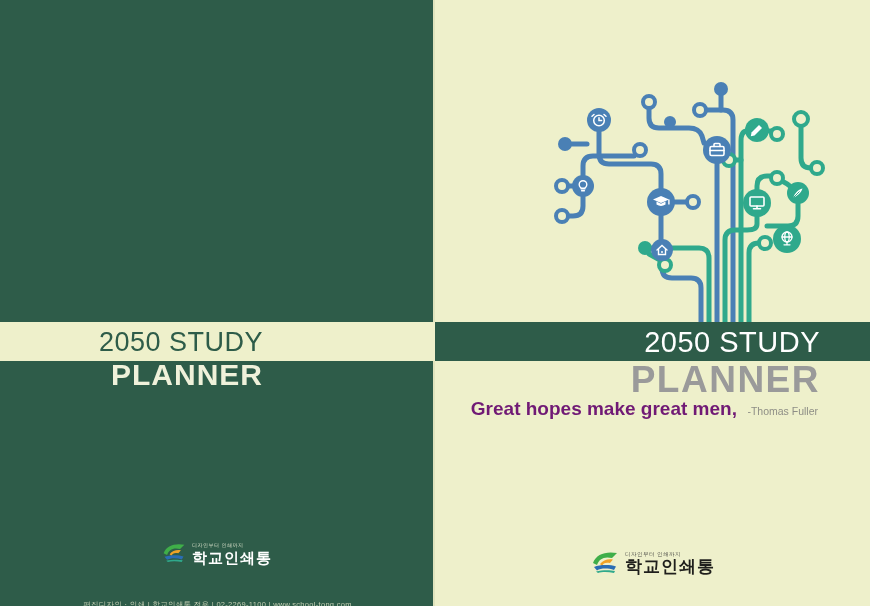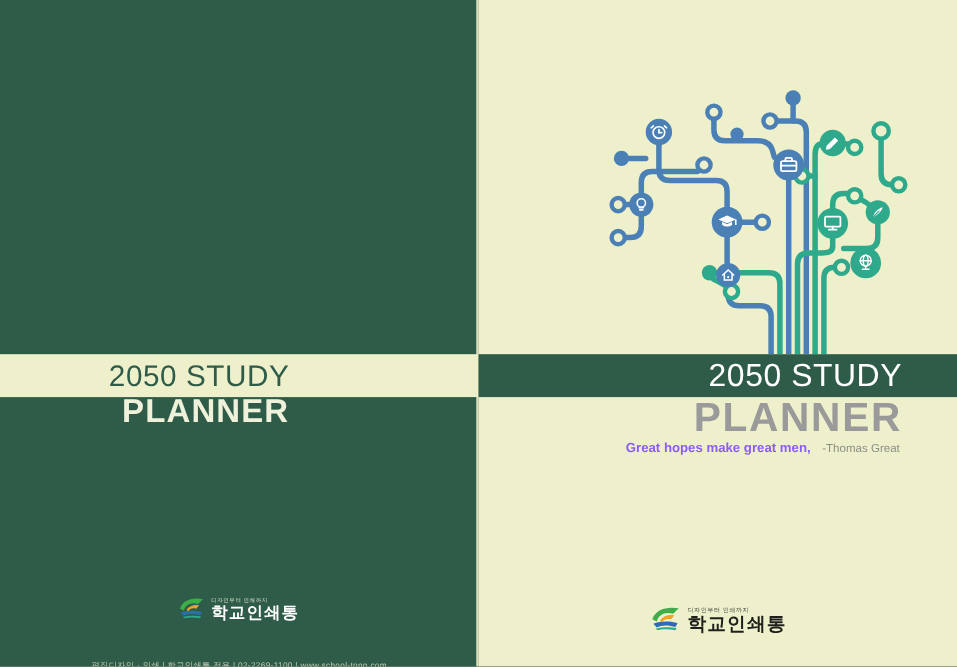--- a/index.html
+++ b/index.html
@@ -39,21 +39,21 @@
     position:absolute; top:326px; right:50px;
     font-size:29px; letter-spacing:.5px; color:#ffffff; white-space:nowrap;
   }
   .title-big-right {
     position:absolute; top:359px; right:50px;
     font-size:37px; font-weight:bold; letter-spacing:1.5px; color:#9a9a9a; white-space:nowrap;
   }
   .quote-row {
     position:absolute; top:398px; right:52px; white-space:nowrap; text-align:right;
   }
-  .quote-text { font-size:12px; font-weight:600; color:#8b5cf6; }
+  .quote-text { font-size:19px; font-weight:600; color:#701a75; }
   .quote-author { font-size:10.5px; color:#8e8e86; margin-left:6px; }
 
   
   .logo-block {
     position:absolute; left:0; width:100%; text-align:center;
   }
   .logo-inner { display:inline-flex; align-items:center; gap:5px; }
   .logo-texts { display:flex; flex-direction:column; align-items:flex-start; line-height:1.15; }
   .logo-tagline-left { font-size:5px; color:#d9e2cb; letter-spacing:.5px; }
   .logo-name-left { font-size:15px; font-weight:bold; color:#ffffff; letter-spacing:1px; }
@@ -229,21 +229,21 @@
         </g>
       </g>
     </svg>
 
     <div class="strip-right"></div>
     <div class="title-small-right">2050 STUDY</div>
     <div class="title-big-right">PLANNER</div>
 
     <div class="quote-row">
       <span class="quote-text">Great hopes make great men,</span>
-      <span class="quote-author">-Thomas Great</span>
+      <span class="quote-author">-Thomas Fuller</span>
     </div>
 
     <div class="logo-block" style="top:549px;">
       <div class="logo-inner">
         <span>
           <svg width="30" height="26" viewBox="0 0 30 26">
             <path d="M3,14 C6,5 16,2 27,4 L22,9 C14,7 9,10 7,16 Z" fill="#3fae49"></path>
             <path d="M10,15 C13,11 18,9.5 23,10.5 L20,14 C16,13 13,14 12,17 Z" fill="#f0a226"></path>
             <path d="M4,18 C10,15.5 20,15.5 26,17.5 L24,21 C18,19 11,19 7,21.5 Z" fill="#2a6db4"></path>
             <path d="M6,22.5 C12,21 20,21 25,22 L24,24 C18,22.8 12,22.8 8,24 Z" fill="#2fa98c"></path>

